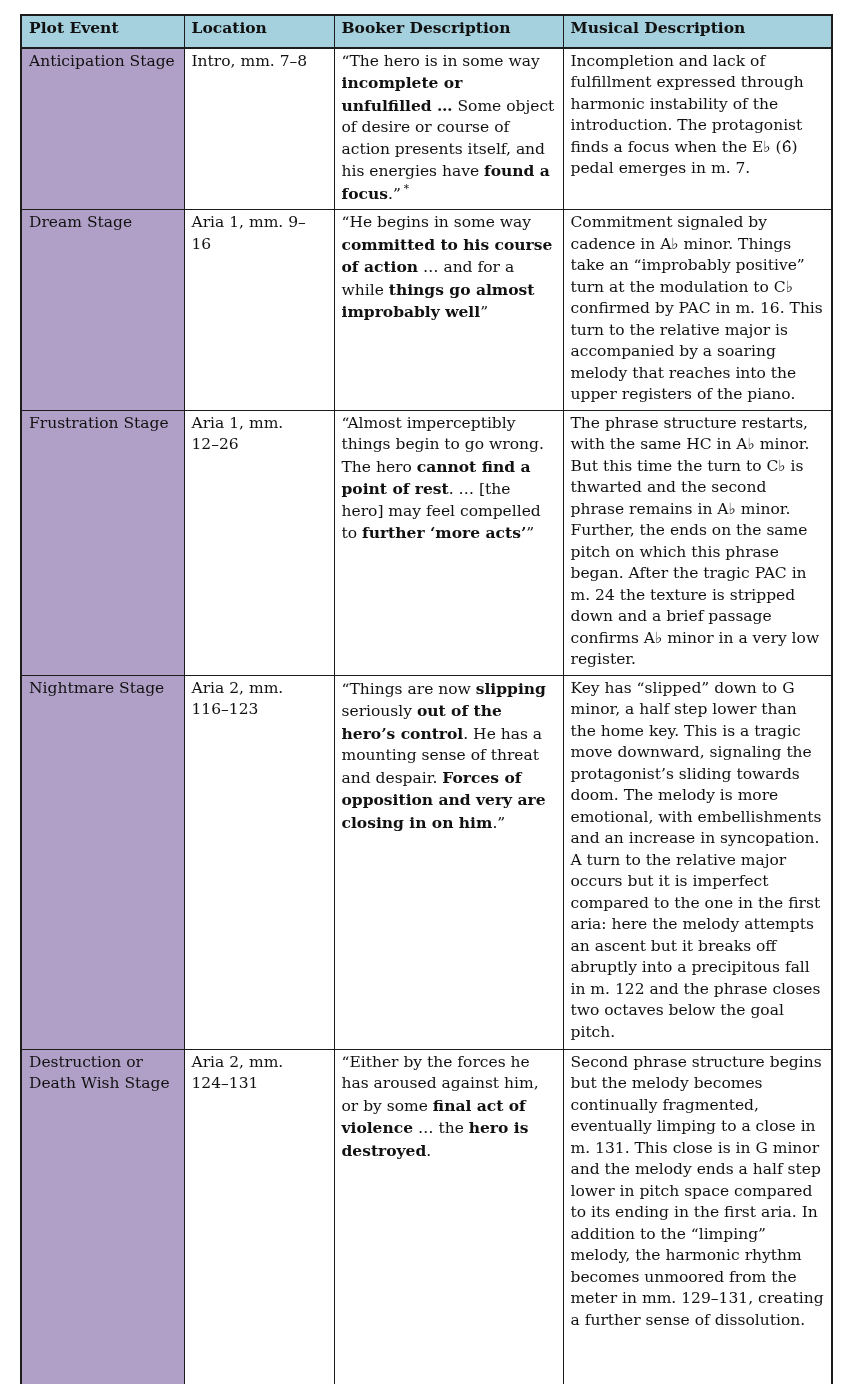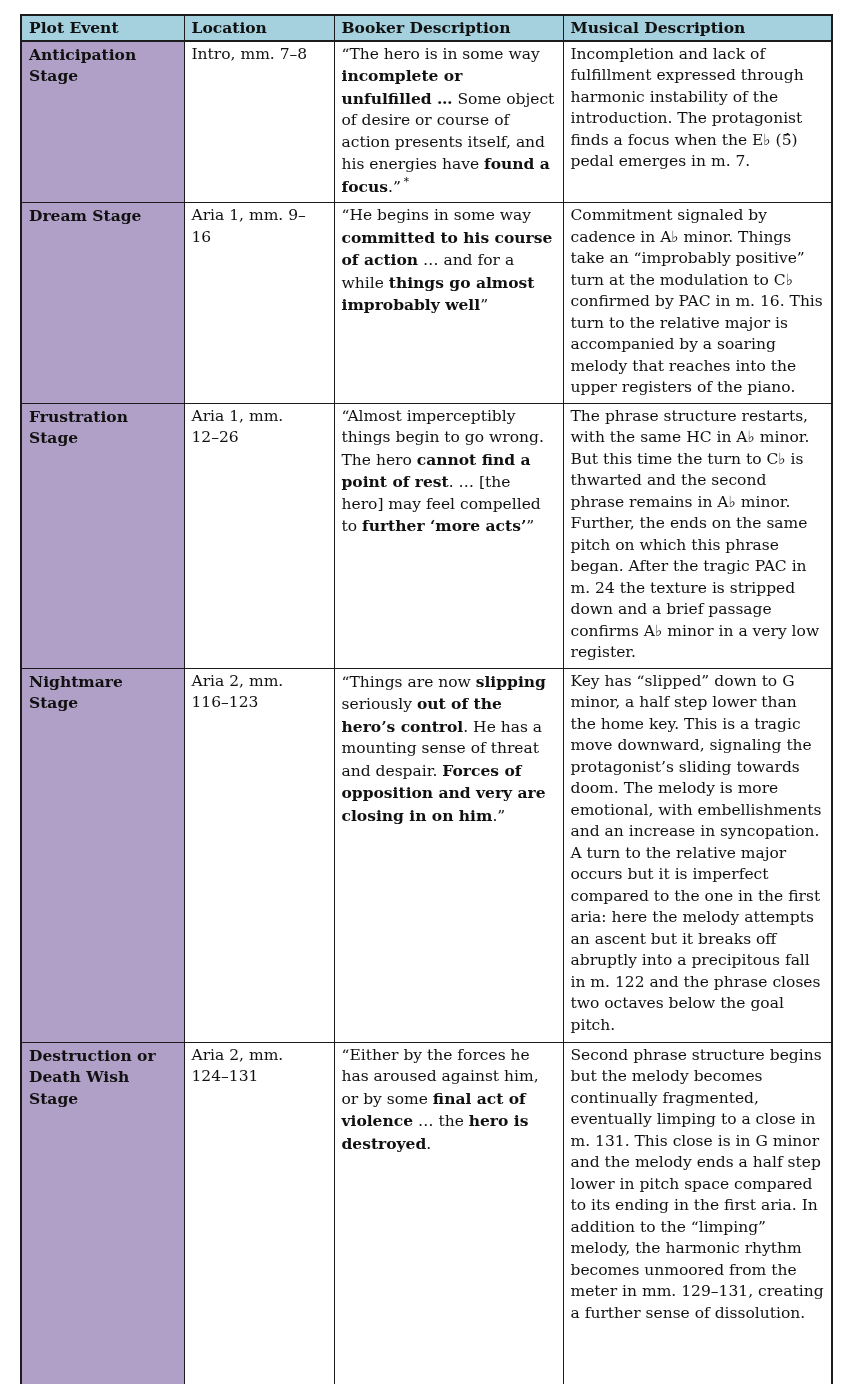--- a/index.html
+++ b/index.html
@@ -44,26 +44,26 @@
     line-height:21.5px;
     padding:2px 7px 4px 7px;
     background:var(--cell-bg);
     overflow:hidden;
   }
   thead th{
     background:var(--header-bg);
     font-weight:700;
     height:25px;
     padding-top:1px;
-    padding-bottom:1px;
+    padding-bottom:8px;
     border-bottom:2px solid var(--border);
   }
   td.stage{
     background:var(--stage-bg);
-    font-weight:700;
+    font-weight:400;
   }
   td.loc{
     padding-right:26px;
     margin-left:41px;
   }
   .b{font-weight:700;}
   sup.fn{
     font-size:10.5px;
     vertical-align:super;
     line-height:0;
@@ -93,21 +93,21 @@
         <th>Location</th>
         <th>Booker Description</th>
         <th>Musical Description</th>
       </tr>
     </thead>
     <tbody>
   <tr>
     <td class="stage">Anticipation Stage</td>
     <td class="loc">Intro, mm. 7–8</td>
     <td class="desc"><span>“The hero is in some way </span><span class="b">incomplete or unfulfilled …</span><span> Some object of desire or course of action presents itself, and his energies have </span><span class="b">found a focus</span><span>.”</span><sup class="fn">*</sup></td>
-    <td class="desc"><span>Incompletion and lack of fulfillment expressed through harmonic instability of the introduction. The protagonist finds a focus when the E♭ (5̂) pedal emerges in m. 7.</span></td>
+    <td class="desc"><span>Incompletion and lack of fulfillment expressed through harmonic instability of the introduction. The protagonist finds a focus when the E♭ (6̂) pedal emerges in m. 7.</span></td>
   </tr>
 
   <tr>
     <td class="stage">Dream Stage</td>
     <td class="loc">Aria 1, mm. 9–16</td>
     <td class="desc"><span>“He begins in some way </span><span class="b">committed to his course of action</span><span> … and for a while </span><span class="b">things go almost improbably well</span><span>”</span></td>
     <td class="desc"><span>Commitment signaled by cadence in A♭ minor. Things take an “improbably positive” turn at the modulation to C♭ confirmed by PAC in m. 16. This turn to the relative major is accompanied by a soaring melody that reaches into the upper registers of the piano.</span></td>
   </tr>
 
   <tr>

